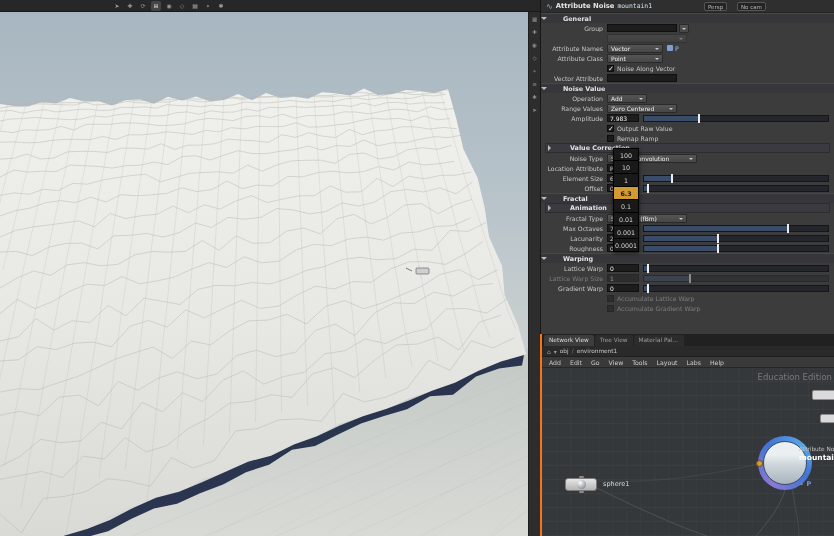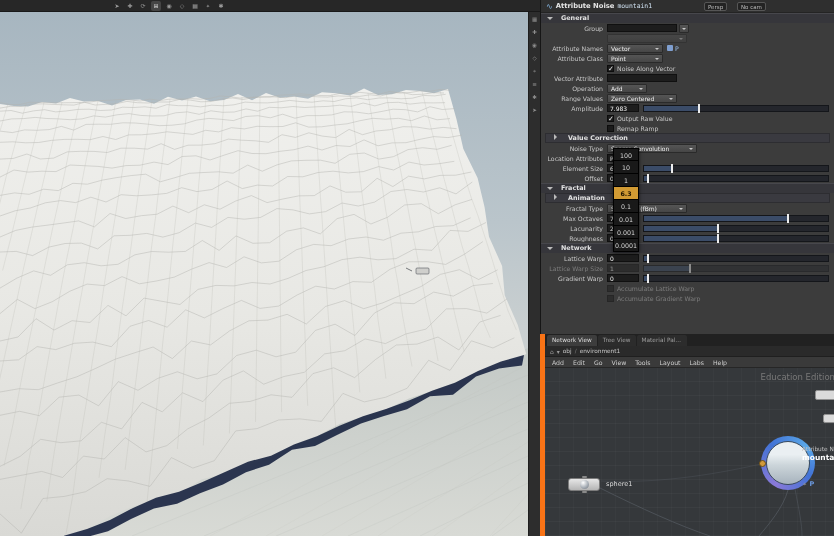--- a/index.html
+++ b/index.html
@@ -15,21 +15,21 @@
 .vp-side{position:absolute;left:528px;top:12px;width:12px;height:524px;background:#2d2d2d;border-left:1px solid #1e1e1e;display:flex;flex-direction:column;align-items:center;padding-top:3px;gap:4px}
 .vs-icon{width:9px;height:9px;font-size:5.5px;line-height:9px;text-align:center;color:#8e8e8e}
 
 
 .params{position:absolute;left:540px;top:0;width:294px;height:334px;background:#3c3c3c;border-left:1px solid #161616;font-size:6.2px;color:#c8c8c8;overflow:hidden}
 .p-header{position:relative;height:13px;background:#2f2f2f;border-bottom:1px solid #242424;display:flex;align-items:center;gap:3px;padding-left:5px}
 .p-hicon{color:#86b7e3;font-size:8px;line-height:13px}
 .p-htype{color:#e4e4e4;font-size:6.8px;font-weight:bold}
 .p-hname{color:#cfe0f0;font-size:6.4px;font-family:"DejaVu Sans Mono",monospace}
 .hdr-btn{position:absolute;top:2px;height:9px;line-height:8px;padding:0 3px;background:#232323;border:1px solid #565656;border-radius:2px;color:#b9b9b9;font-size:5.5px}
-.sec{height:10px;background:#36363b;border-top:1px solid #47474c;display:flex;align-items:flex-start;gap:8px;padding-left:6px;color:#e3e3e3;font-weight:bold;font-size:6.4px}
+.sec{height:10px;background:#36363b;border-top:1px solid #47474c;display:flex;align-items:center;gap:16px;color:#e3e3e3;font-weight:bold;font-size:6.4px}
 .sec .tri{width:0;height:0;border:3px solid transparent;border-top-color:#bbb;margin-top:3px}
 .sec.sub{margin:0 4px;background:#3a3a40;border:1px solid #2d2d31}
 .sec.sub .tri{border-top-color:transparent;border-left-color:#bbb;margin-top:0;margin-left:2px}
 .pr{height:10px;display:flex;align-items:center;padding-left:2px}
 .pr.dim{opacity:.45}
 .pl{width:64px;text-align:right;padding-right:4px;white-space:nowrap;overflow:hidden;color:#c6c6c6}
 .pf{height:8px;line-height:7px;background:#1d1d1d;border:1px solid #101010;color:#f0f0f0;padding:0 2px;font-size:6px;white-space:nowrap;overflow:hidden}
 .w70{width:70px}.w56{width:56px}.w32{width:32px}.w40{width:40px}.w80{width:80px}.w90{width:90px}
 .pc{position:relative;height:9px;line-height:8px;background:linear-gradient(#555,#464646);border:1px solid #2a2a2a;border-radius:1px;color:#ececec;padding:0 12px 0 3px;font-size:6px;white-space:nowrap;overflow:hidden}
 .pc::after{content:"";position:absolute;right:3px;top:3px;border:2.5px solid transparent;border-top-color:#c9c9c9}
@@ -43,21 +43,21 @@
 .chk.on::after{content:"✓";position:absolute;left:0;top:-1px;font-size:7px;color:#eee}
 .chkl{color:#c6c6c6}
 .badge-icon{width:6px;height:6px;background:#7f9fd0;border-radius:1px;margin-left:4px}
 .badge-p{color:#9ec1ea;margin-left:2px;font-size:6.2px}
 .ladder{position:absolute;left:72px;top:148px;width:26px;z-index:9;box-shadow:0 1px 4px rgba(0,0,0,.6)}
 .ladder-item{height:13px;line-height:13px;text-align:center;background:#191919;border:1px solid #000;border-top:none;color:#d8d8d8;font-size:6.3px}
 .ladder-item:first-child{border-top:1px solid #000}
 .ladder-item.on{background:#d19a33;color:#201500;font-weight:bold}
 
 
-.network{position:absolute;left:540px;top:334px;width:294px;height:202px;background:#0f766e;border-left:5px solid #f97316}
+.network{position:absolute;left:540px;top:334px;width:294px;height:202px;background:#0f766e;border-left:2px solid #f97316}
 .nt-tabs{height:12px;background:#212121;display:flex;align-items:flex-end;gap:1px;padding-left:2px}
 .nt-tab{height:11px;line-height:11px;padding:0 5px;background:#2c2c2c;color:#9d9d9d;font-size:5.8px;border-radius:2px 2px 0 0;max-width:50px;white-space:nowrap;overflow:hidden;text-overflow:ellipsis}
 .nt-tab.active{background:#3d3d3d;color:#ddd}
 .nt-path{height:11px;background:#2a2a2a;display:flex;align-items:center;gap:3px;padding-left:5px;font-size:5.8px;color:#c9c9c9;border-bottom:1px solid #1f1f1f}
 .picon{color:#9a9a9a;font-size:6px}
 .nt-sep{color:#777}
 .nt-menus{height:11px;background:#3a3a3a;display:flex;align-items:center;gap:9px;padding-left:7px;font-size:6.2px;color:#ccc;border-bottom:1px solid #262626}
 .nt-canvas{position:absolute;left:0;top:34px;width:294px;height:168px;background:#35383b;background-image:repeating-linear-gradient(0deg,rgba(255,255,255,.03) 0 1px,transparent 1px 14px),repeating-linear-gradient(90deg,rgba(255,255,255,.02) 0 1px,transparent 1px 14px);overflow:hidden}
 .watermark{position:absolute;right:4px;top:4px;font-size:8.5px;color:#787878}
 .chip{position:absolute;background:#dadada;border:1px solid #8f8f8f;border-radius:2px}
@@ -223,20 +223,24 @@
     </div>
     <div class="pr chkrow">
       <span class="chk on"></span>
       <span class="chkl">Noise Along Vector</span>
     </div>
     <div class="pr">
       <span class="pl">Vector Attribute</span>
       <span class="pf w70"></span>
     </div>
 
+    <div class="sec">
+        <span class="tri"></span>
+        <span>Noise Value</span>
+      </div>
     <div class="pr">
       <span class="pl">Operation</span>
       <span class="pc w40"><span>Add</span></span>
     </div>
     <div class="pr">
       <span class="pl">Range Values</span>
       <span class="pc w70"><span>Zero Centered</span></span>
     </div>
     <div class="pr">
       <span class="pl">Amplitude</span>
@@ -316,21 +320,21 @@
       <span class="pl">Roughness</span>
       <span class="pf w32">0.4</span>
       <span class="ps">
           <span class="fill" style="width: 40%;"></span>
           <span class="knob" style="left: calc(40% - 1px);"></span>
         </span>
     </div>
 
     <div class="sec">
         <span class="tri"></span>
-        <span>Network</span>
+        <span>Warping</span>
       </div>
     <div class="pr">
       <span class="pl">Lattice Warp</span>
       <span class="pf w32">0</span>
       <span class="ps">
           <span class="fill" style="width: 2%;"></span>
           <span class="knob" style="left: calc(2% - 1px);"></span>
         </span>
     </div>
     <div class="pr dim">

